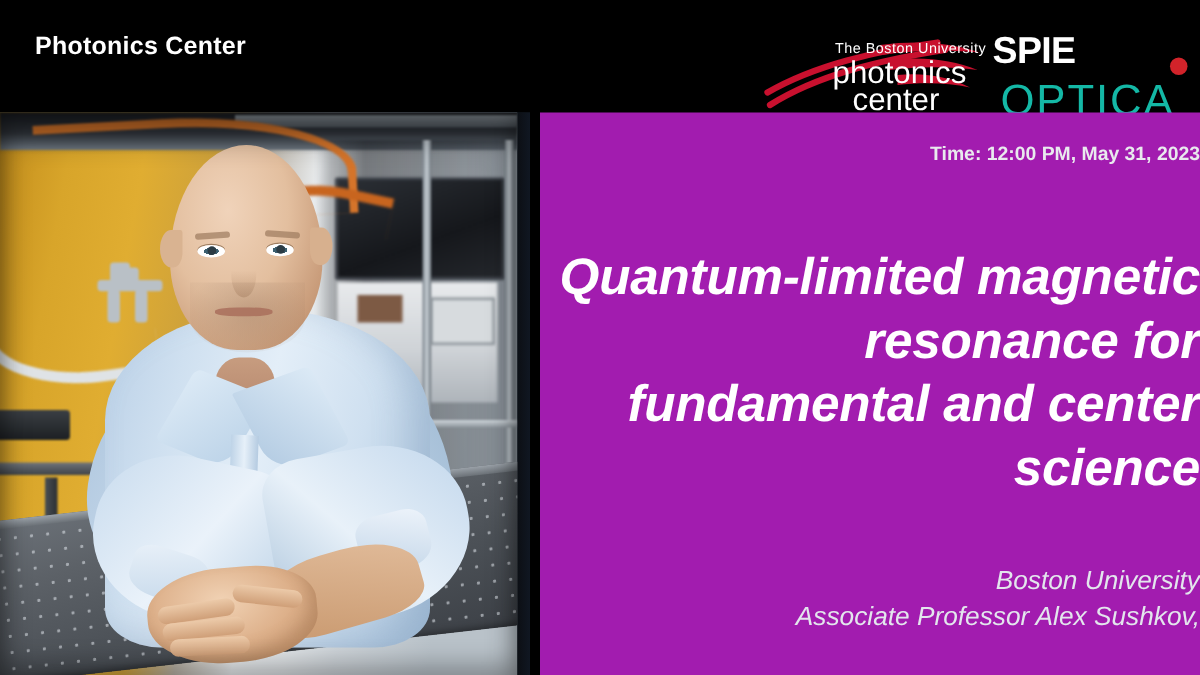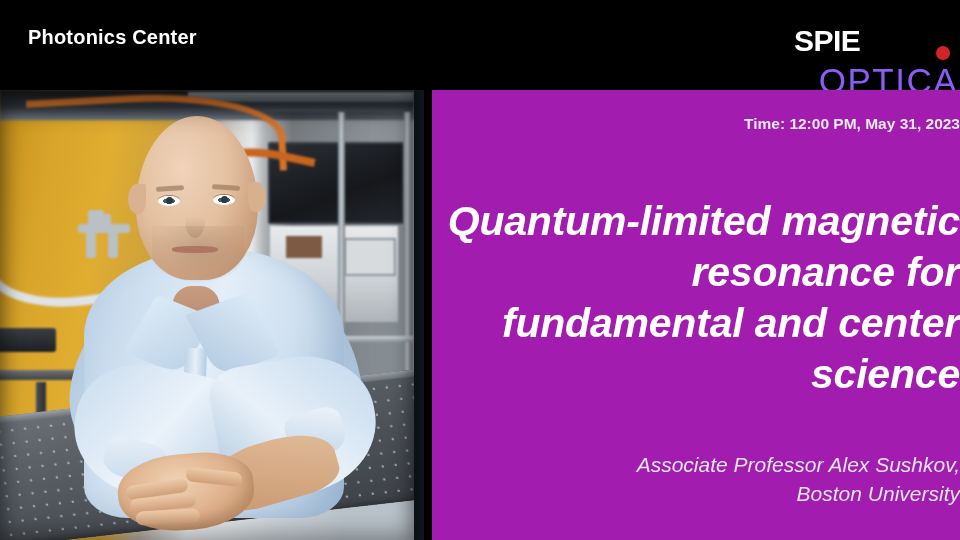--- a/index.html
+++ b/index.html
@@ -78,22 +78,22 @@
     position: absolute;
     left: 154px; top: 26px;
     width: 14px; height: 14px;
     border-radius: 50%;
     background: #d2232a;
   }
   .optica-word {
     position: absolute;
     left: 0px; top: 41px;
     width: 176px;
-    text-align: right;
-    color: #8b5cf6;
+    text-align: center;
+    color: #14b8a6;
     font-size: 35px;
     font-weight: 400;
     letter-spacing: 1.5px;
     line-height: 40px;
     white-space: nowrap;
   }
 
   
   .photo {
     position: absolute;
@@ -442,20 +442,37 @@
 <body>
 
 <div id="slide">
 
   <div class="header">
 
     <div class="header-titles">
       <div class="hdr-line1">Photonics Center</div>
     </div>
 
+    <div class="bu-logo">
+      <svg width="190" height="84" viewBox="0 0 190 84">
+        <rect x="0" y="0" width="190" height="84" fill="#000000"></rect>
+        <g fill="none" stroke="#c8102e" stroke-width="5" stroke-linecap="round">
+          <path d="M8 66 C 46 42, 96 30, 148 22"></path>
+          <path d="M6 56 C 44 34, 92 23, 142 16"></path>
+        </g>
+        <g fill="#c8102e">
+          <path d="M96 18 C 126 14, 152 16, 176 24 C 152 22, 124 22, 98 26 Z"></path>
+          <path d="M104 30 C 132 27, 154 30, 174 38 C 152 35, 126 35, 104 38 Z"></path>
+          <path d="M110 42 C 134 40, 152 44, 168 52 C 150 48, 128 48, 110 50 Z"></path>
+        </g>
+        <text x="60" y="24" font-family="Liberation Sans, sans-serif" font-size="11.5" fill="#ffffff" letter-spacing="0.4">The Boston University</text>
+        <text x="58" y="48" font-family="Liberation Sans, sans-serif" font-size="25" fill="#ffffff">photonics</text>
+        <text x="74" y="70" font-family="Liberation Sans, sans-serif" font-size="25" fill="#ffffff">center</text>
+      </svg>
+    </div>
 
     <div class="spie-block">
       <div class="spie-word">SPIE</div>
       <div class="spie-dot"></div>
       <div class="optica-word">OPTICA</div>
     </div>
 
   </div>
 
   <div class="photo">
@@ -531,19 +548,19 @@
 
   <div class="panel">
 
     <div class="meta">
       <div>Time: 12:00 PM, May 31, 2023</div>
     </div>
 
     <div class="talk-title">Quantum-limited magnetic resonance for fundamental and center science</div>
 
     <div class="speaker">
+      <div>Boston University</div>
       <div>Associate Professor Alex Sushkov,</div>
-      <div>Boston University</div>
     </div>
 
   </div>
 
 </div>
 
 </body></html>

